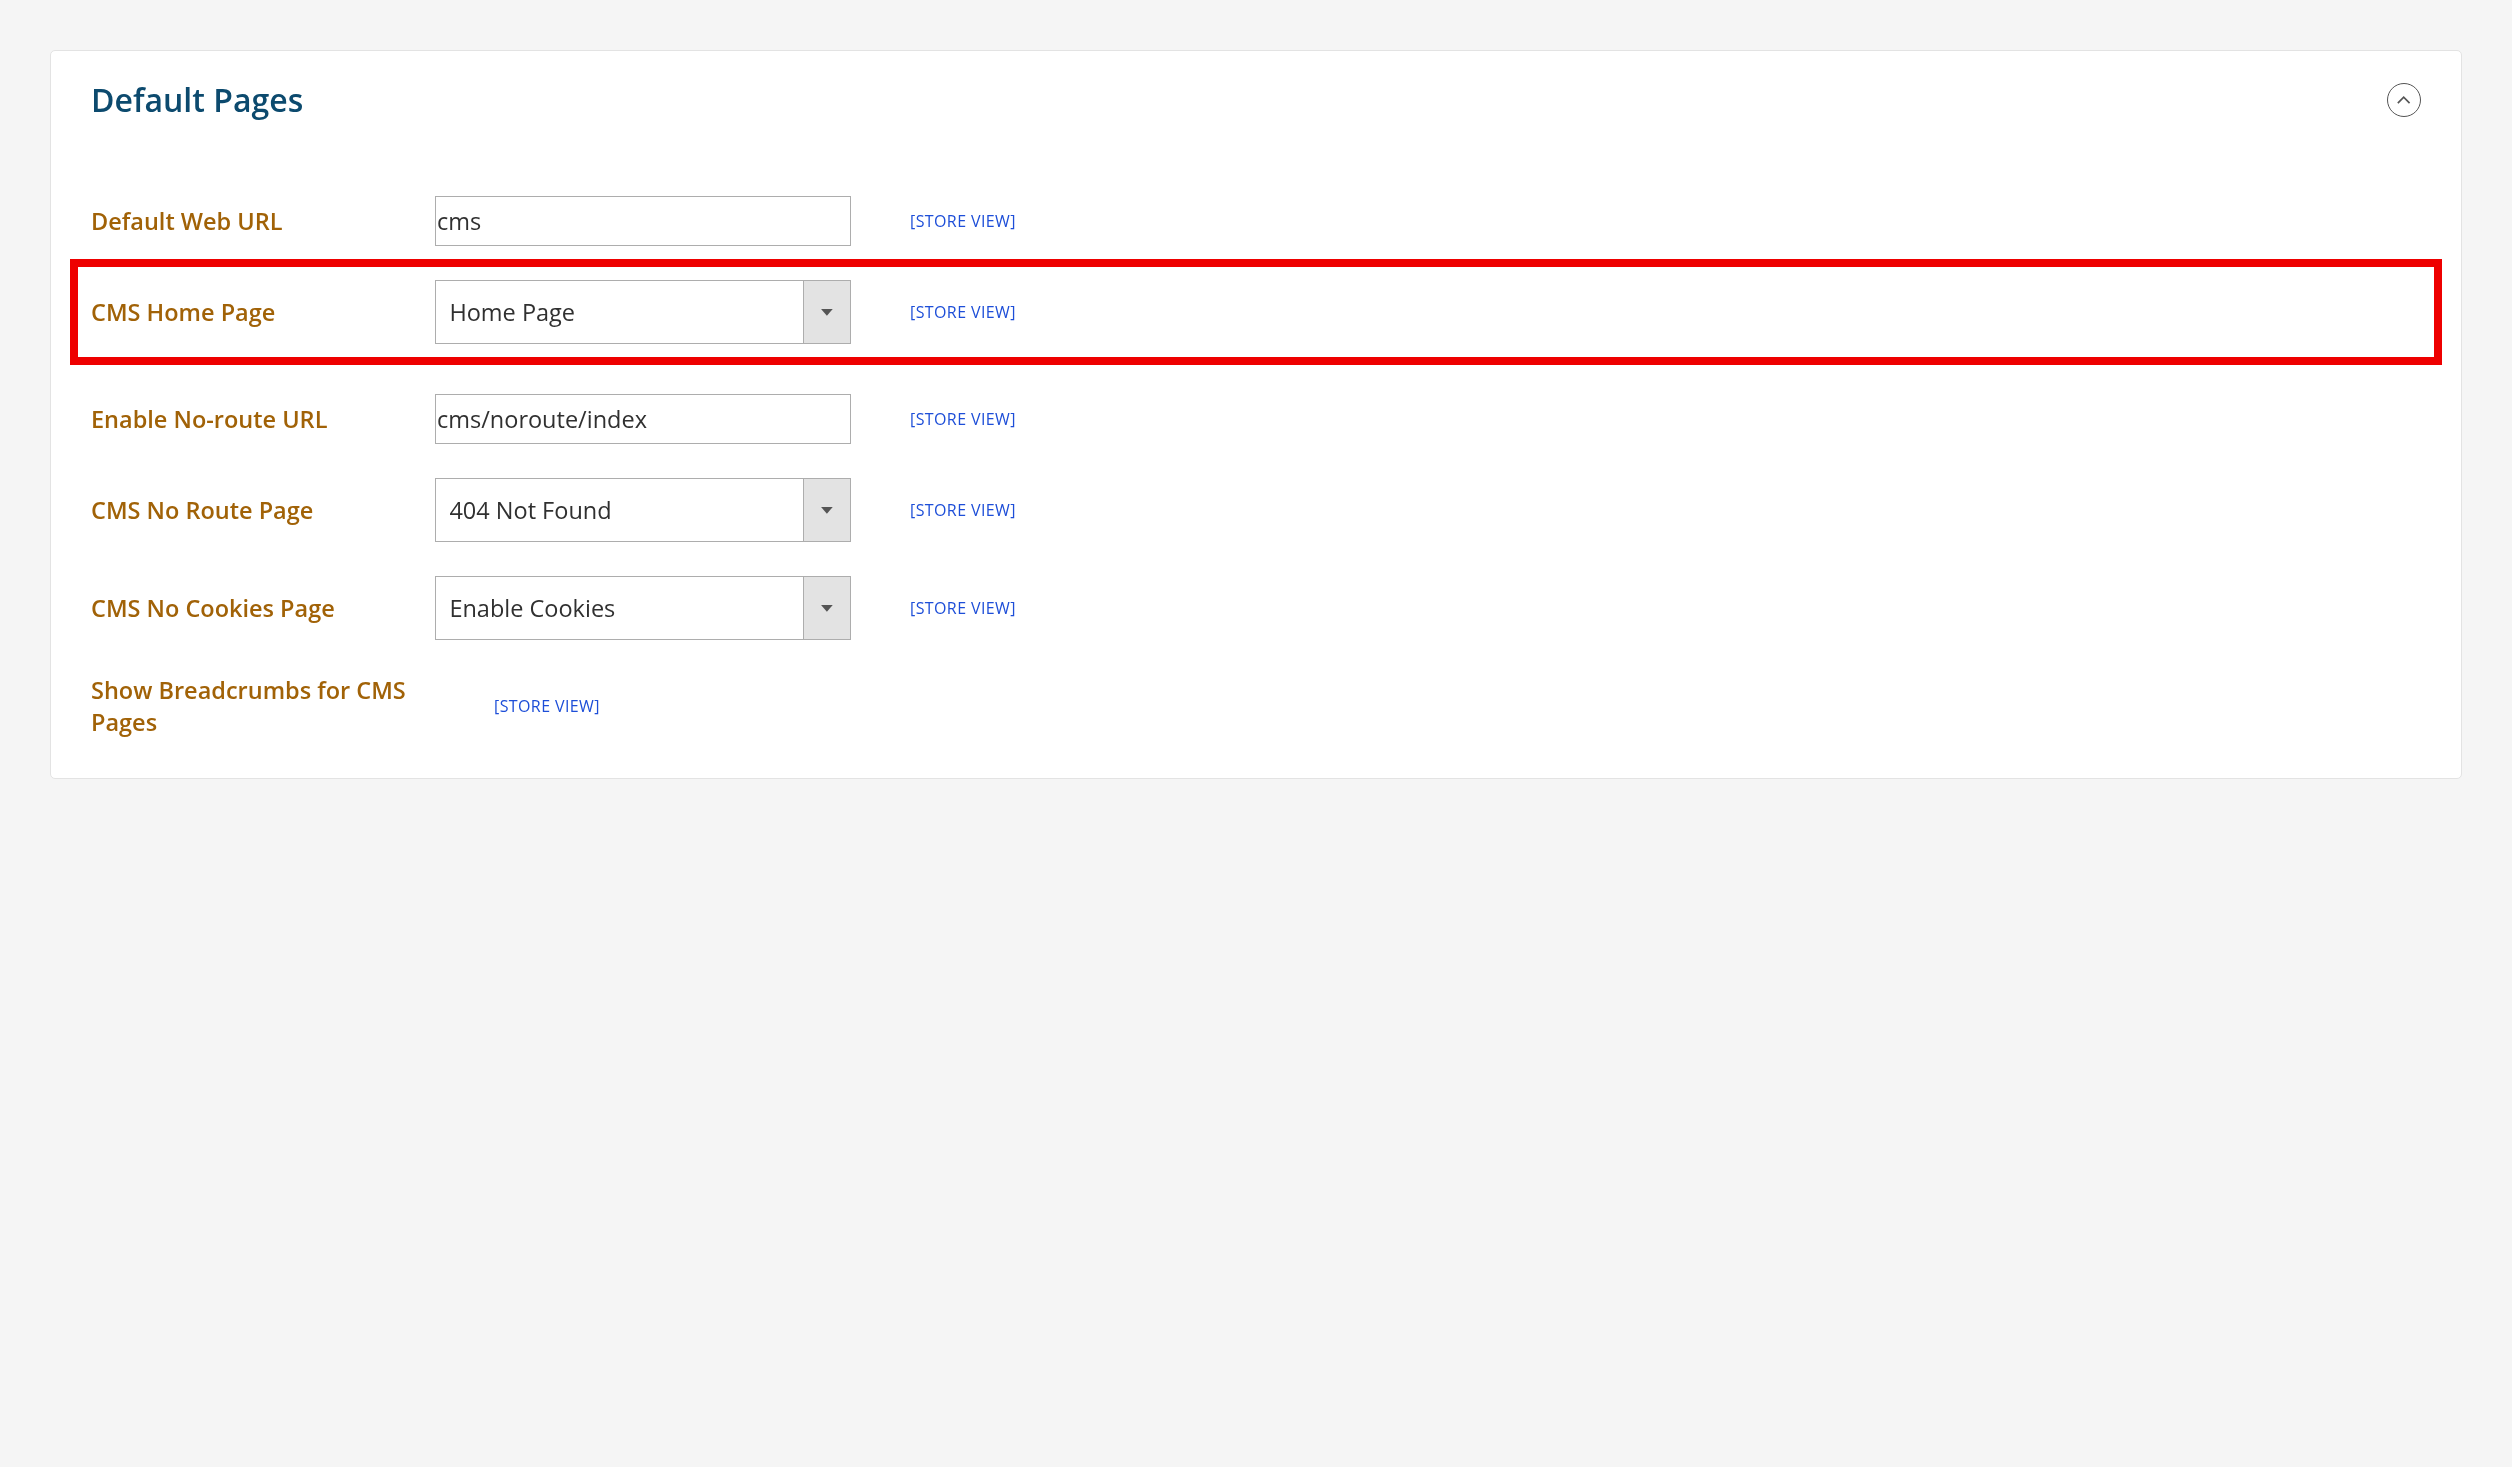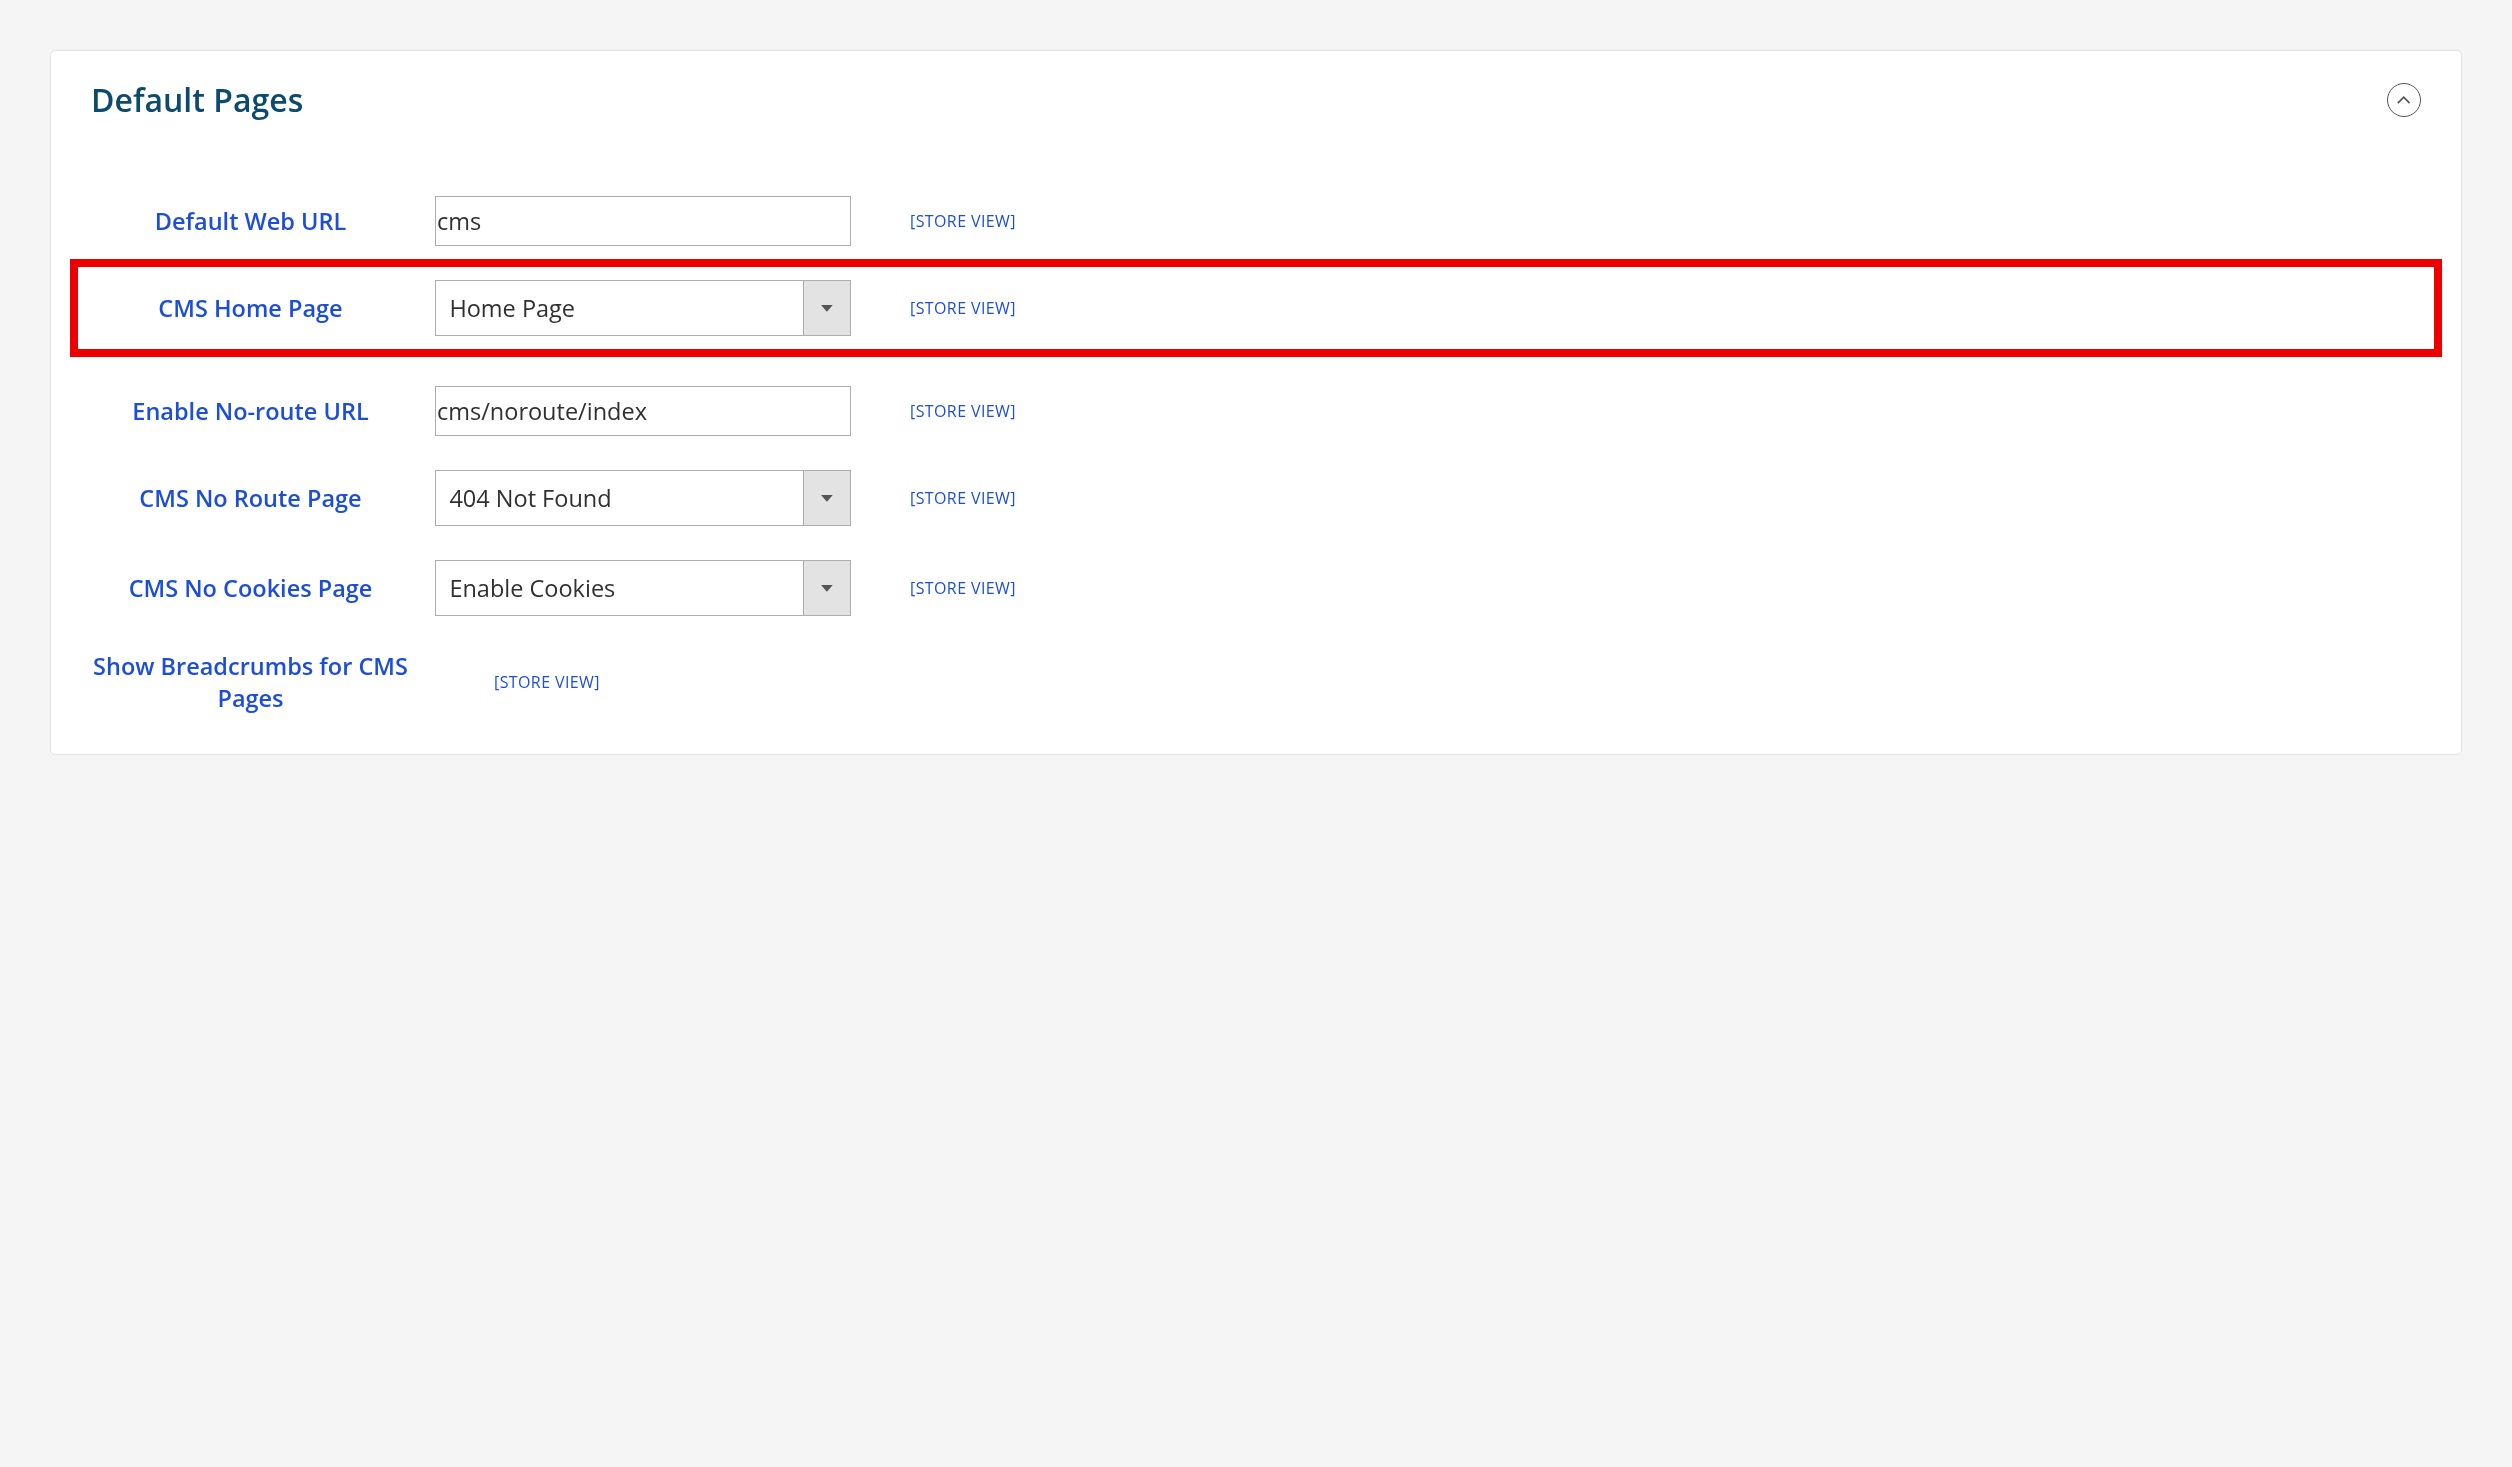--- a/index.html
+++ b/index.html
@@ -57,40 +57,40 @@
       margin-bottom: 0;
     }
     .form-row.highlighted {
       outline: 8.4px solid #ee0000;
       outline-offset: 13.4px;
       margin-bottom: 50px;
       margin-top: 17px;
     }
     .form-label {
       width: 344px;
-      text-align: center;
+      text-align: left;
       padding-right: 25px;
       font-size: 23.5px;
       font-weight: 600;
-      color: #1d4ed8;
+      color: #a16207;
       flex-shrink: 0;
     }
     .form-control {
       width: 416px;
       height: 50px;
       border: 0.8px solid #adadad;
       padding: 0 1px;
       font-size: 23.5px;
       color: #303030;
       background: #ffffff;
       font-family: inherit;
     }
     .select-wrapper {
       width: 416px;
-      height: 56px;
+      height: 64px;
       border: 0.8px solid #adadad;
       display: flex;
       align-items: stretch;
       background: #ffffff;
       cursor: pointer;
     }
     .select-value {
       flex: 1;
       display: flex;
       align-items: center;

